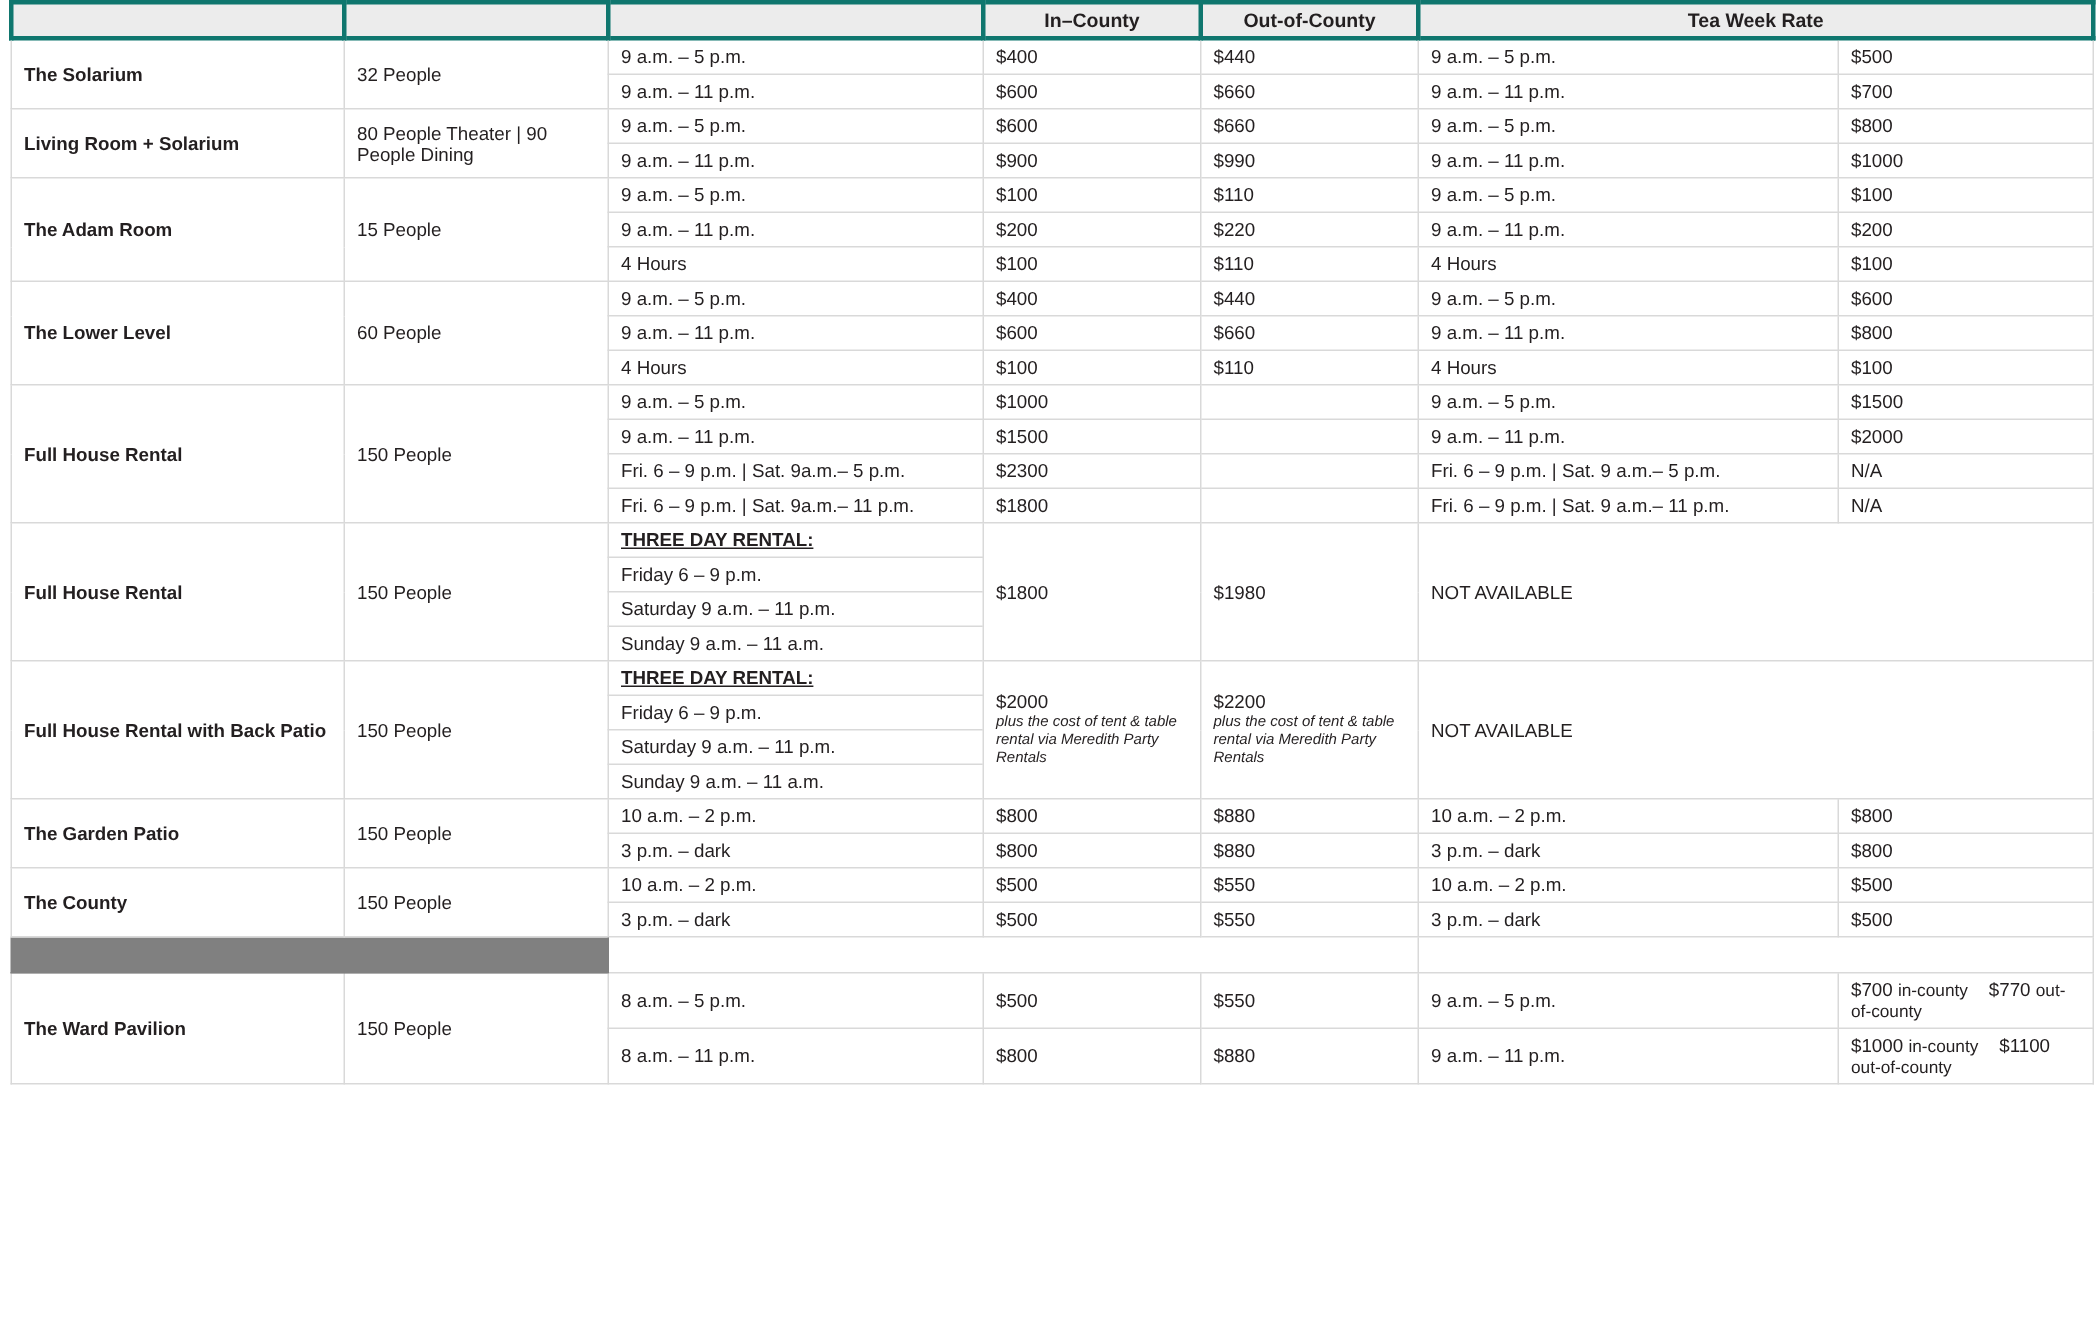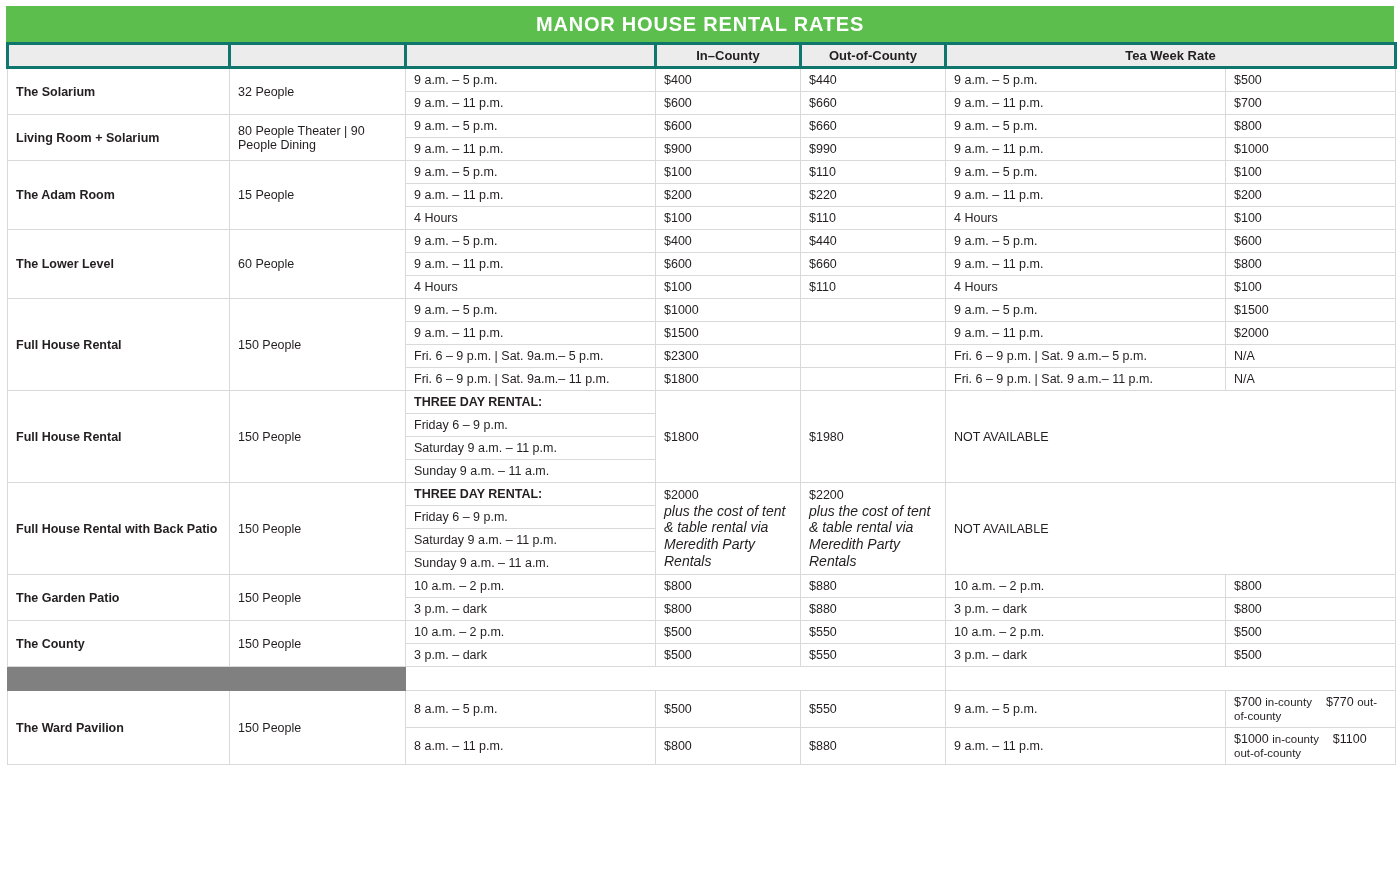--- a/index.html
+++ b/index.html
@@ -81,29 +81,30 @@
     font-size: 12.5px;
     background: #fbfbfb;
   }
   td.price, td.tea-price {
     font-size: 12.5px;
   }
   td.sub-head {
     font-weight: bold;
     font-size: 12.5px;
     background: #fbfbfb;
+    text-decoration: underline;
   }
   td.notavail {
     font-size: 12.5px;
     vertical-align: middle;
   }
   td.price .note {
     display: block;
     font-style: italic;
-    font-size: 14px;
+    font-size: 10px;
     line-height: 1.18;
     margin-top: 1px;
   }
   td.price-top { vertical-align: top; }
 
   .band td {
     background: #808080;
     color: #ffffff;
     font-weight: bold;
     font-size: 13.5px;
@@ -118,21 +119,20 @@
   }
   td.pav-price .lbl {
     font-size: 11.5px;
   }
 </style>
 </head>
 <body>
 
 <div class="sheet">
 
-  <div class="title-bar">MANOR HOUSE RENTAL RATES</div>
 
   <table class="rates">
     <colgroup>
       <col class="c-room">
         <col class="c-cap">
         <col class="c-time">
         <col class="c-in">
         <col class="c-out">
         <col class="c-teatime">
         <col class="c-tearate">

